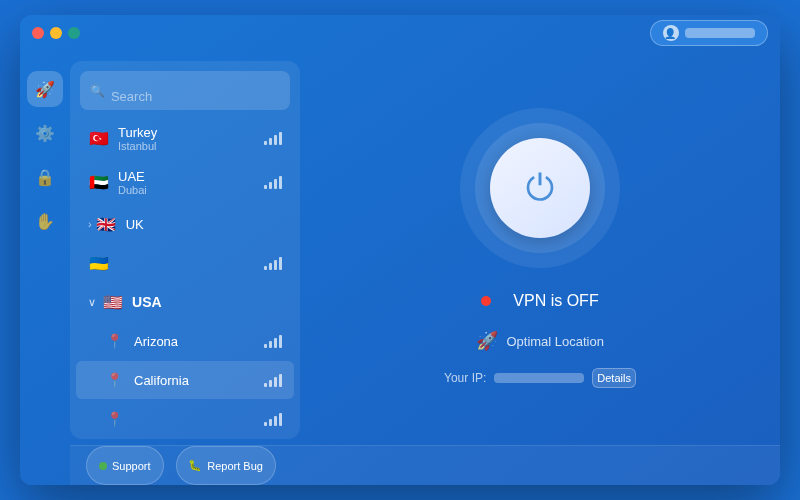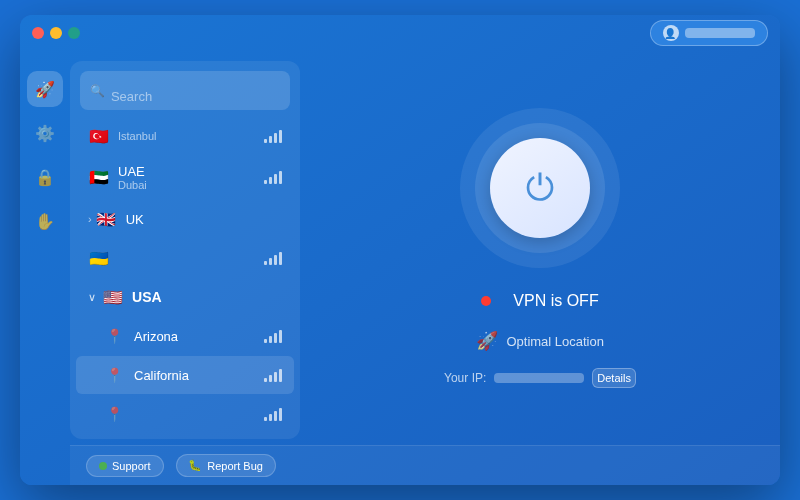--- a/index.html
+++ b/index.html
@@ -199,21 +199,20 @@
     .usa-header .expand-icon { margin-right: 6px; color: rgba(255,255,255,0.8); }
 
     
     .bottom-bar {
       position: absolute;
       bottom: 0; left: 50px; right: 0;
       height: 40px;
       background: rgba(255,255,255,0.05);
       border-top: 1px solid rgba(255,255,255,0.1);
       display: flex;
-      align-items: center;
       padding: 0 16px;
       gap: 12px;
     }
     .bottom-btn {
       display: flex;
       align-items: center;
       gap: 5px;
       background: rgba(255,255,255,0.12);
       border: 1px solid rgba(255,255,255,0.2);
       border-radius: 20px;
@@ -336,20 +335,21 @@
     <div class="search-bar">
       <span class="search-icon-svg">🔍</span>
       <input type="text" placeholder="Search" style="">
     </div>
 
     <div class="server-list">
 
       <div class="server-item">
         <div class="flag">🇹🇷</div>
         <div class="server-name">
+          <div class="country">Turkey</div>
           <div class="city">Istanbul</div>
         </div>
         <div class="signal-bars">
           <div class="bar"></div>
             <div class="bar"></div>
             <div class="bar"></div>
             <div class="bar"></div>
         </div>
       </div>
 

